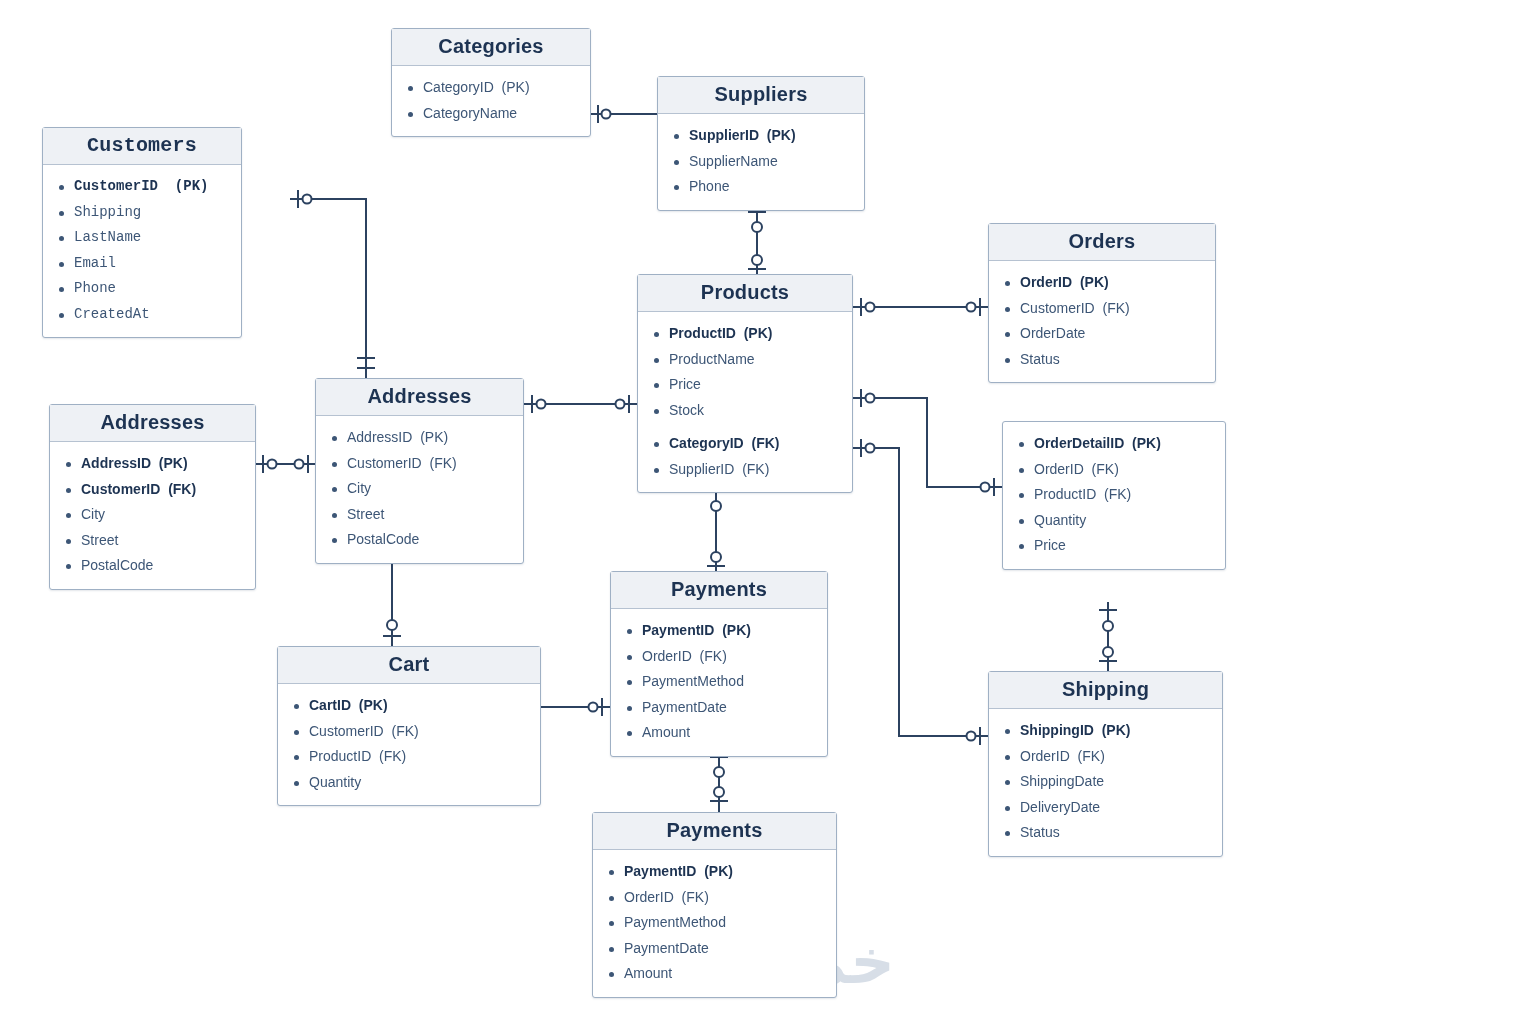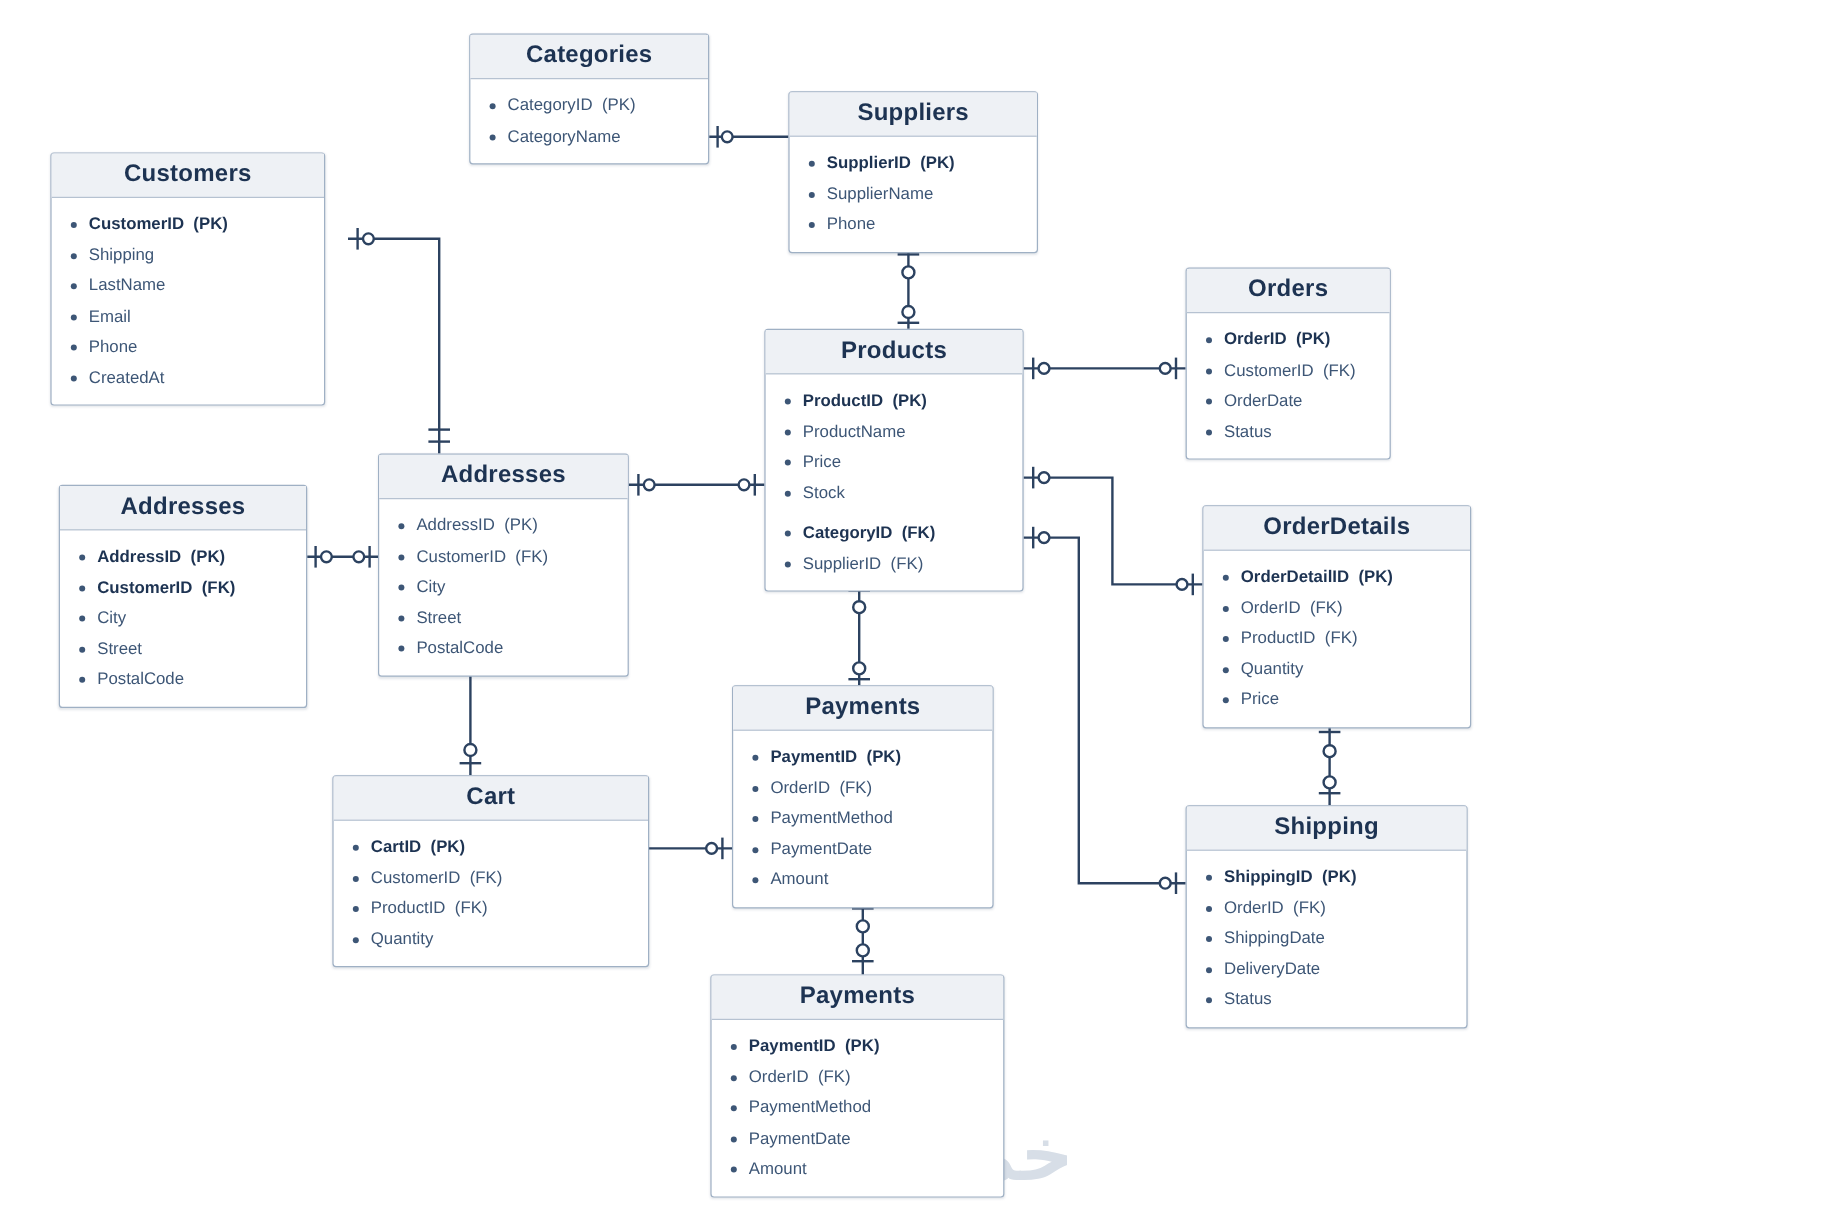--- a/index.html
+++ b/index.html
@@ -198,32 +198,32 @@
         </ul>
       </div>
       <div class="entity" style="left: 657px; top: 76px; width: 208px;">
         <div class="ehead">Suppliers</div>
         <ul>
           <li class="b "><span>SupplierID</span>&nbsp;&nbsp;<span class="key">(PK)</span></li>
           <li class=""><span>SupplierName</span></li>
           <li class=""><span>Phone</span></li>
         </ul>
       </div>
-      <div class="entity" style="left: 42px; top: 127px; width: 229px;">
+      <div class="entity" style="left: 42px; top: 127px; width: 200px; font-family: Liberation Mono, monospace;">
         <div class="ehead">Customers</div>
         <ul>
           <li class="b "><span>CustomerID</span>&nbsp;&nbsp;<span class="key">(PK)</span></li>
           <li class=""><span>Shipping</span></li>
           <li class=""><span>LastName</span></li>
           <li class=""><span>Email</span></li>
           <li class=""><span>Phone</span></li>
           <li class=""><span>CreatedAt</span></li>
         </ul>
       </div>
-      <div class="entity" style="left: 988px; top: 223px; width: 171px;">
+      <div class="entity" style="left: 988px; top: 223px; width: 228px;">
         <div class="ehead">Orders</div>
         <ul>
           <li class="b "><span>OrderID</span>&nbsp;&nbsp;<span class="key">(PK)</span></li>
           <li class=""><span>CustomerID</span>&nbsp;&nbsp;<span class="key">(FK)</span></li>
           <li class=""><span>OrderDate</span></li>
           <li class=""><span>Status</span></li>
         </ul>
       </div>
       <div class="entity" style="left: 637px; top: 274px; width: 216px;">
         <div class="ehead">Products</div>
@@ -250,21 +250,20 @@
         <div class="ehead">Addresses</div>
         <ul>
           <li class=""><span>AddressID</span>&nbsp;&nbsp;<span class="key">(PK)</span></li>
           <li class=""><span>CustomerID</span>&nbsp;&nbsp;<span class="key">(FK)</span></li>
           <li class=""><span>City</span></li>
           <li class=""><span>Street</span></li>
           <li class=""><span>PostalCode</span></li>
         </ul>
       </div>
       <div class="entity" style="left: 1002px; top: 421px; width: 224px;">
-        <div class="ehead">OrderDetails</div>
         <ul>
           <li class="b "><span>OrderDetailID</span>&nbsp;&nbsp;<span class="key">(PK)</span></li>
           <li class=""><span>OrderID</span>&nbsp;&nbsp;<span class="key">(FK)</span></li>
           <li class=""><span>ProductID</span>&nbsp;&nbsp;<span class="key">(FK)</span></li>
           <li class=""><span>Quantity</span></li>
           <li class=""><span>Price</span></li>
         </ul>
       </div>
       <div class="entity" style="left: 610px; top: 571px; width: 218px;">
         <div class="ehead">Payments</div>

